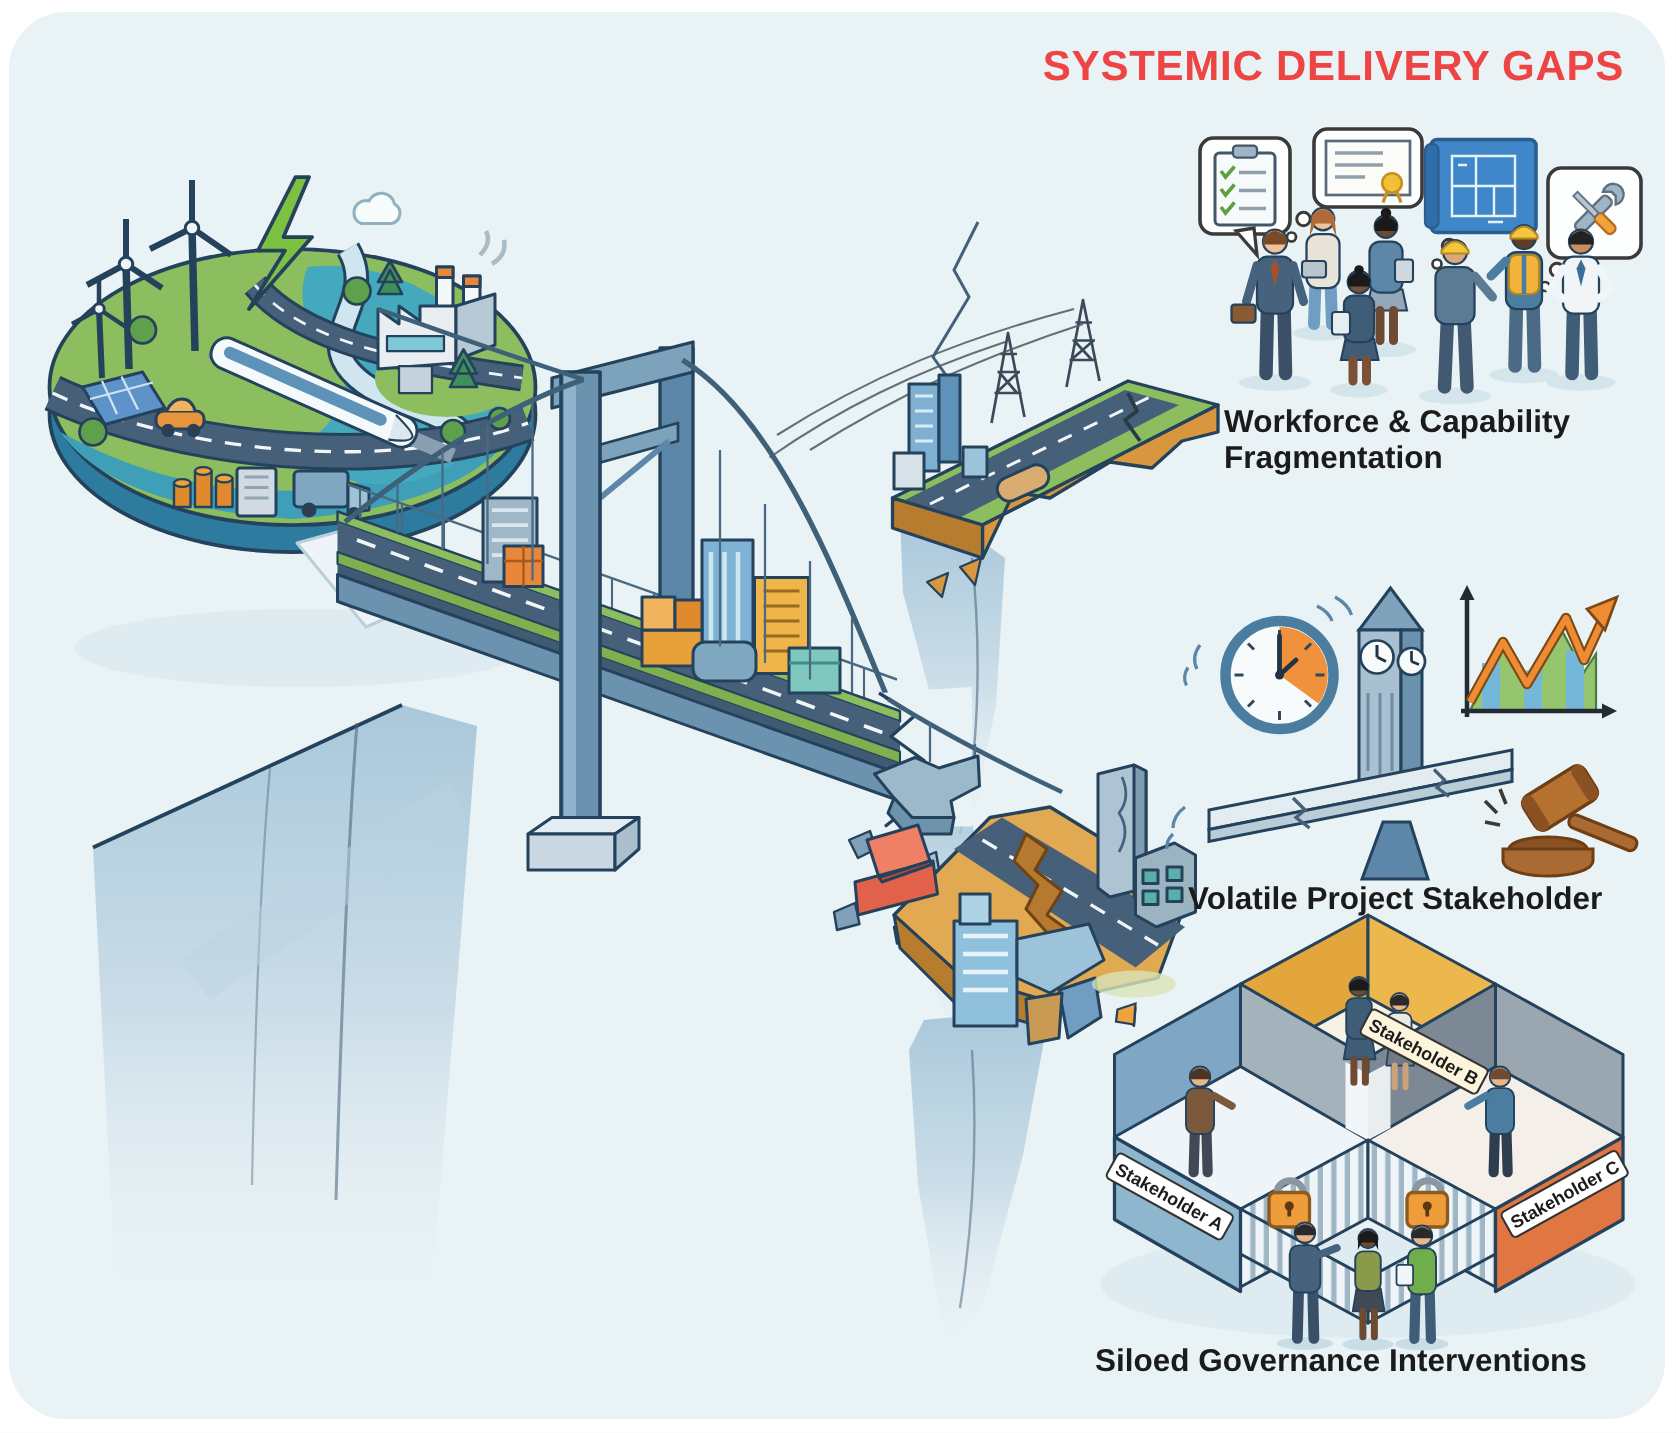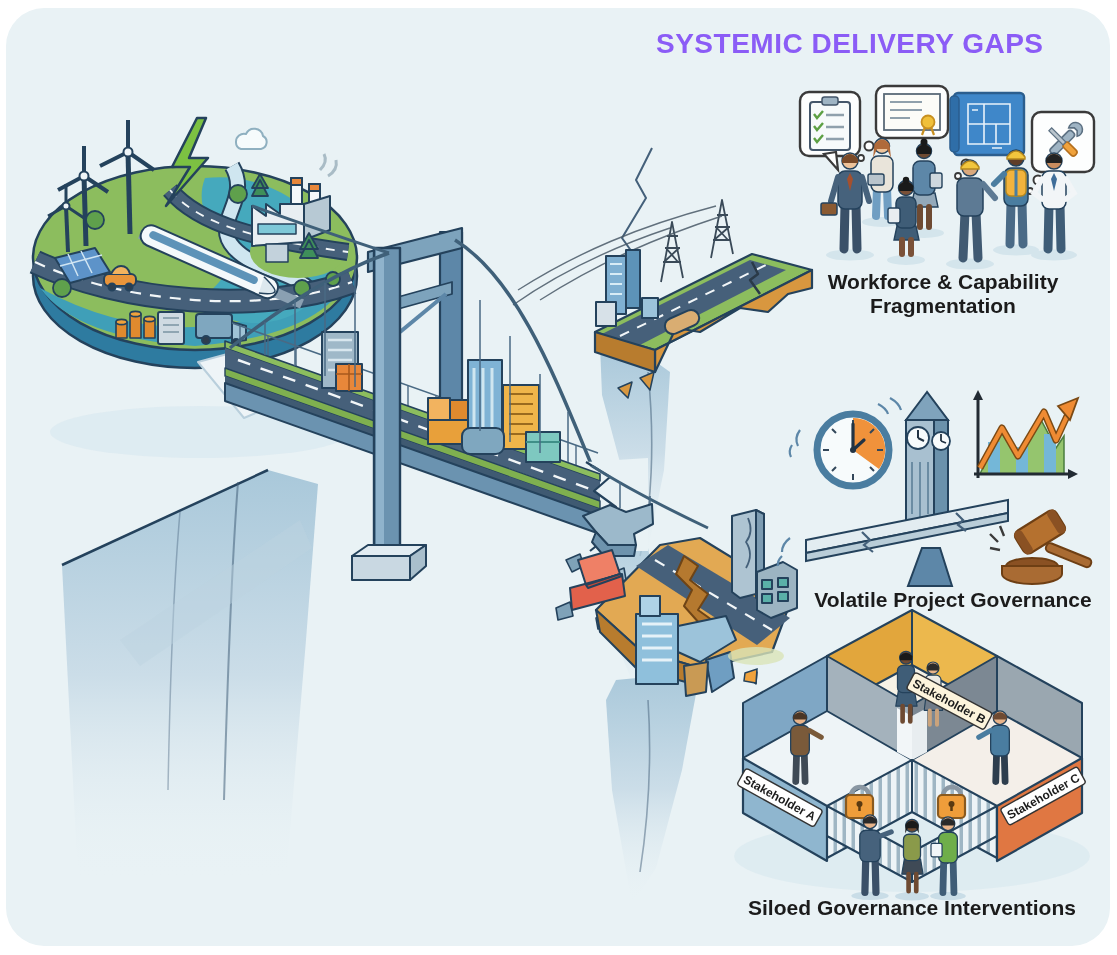--- a/index.html
+++ b/index.html
@@ -1,21 +1,21 @@
 <!DOCTYPE html>
 <html><head>
 <meta charset="utf-8">
 <style>
   html,body{margin:0;padding:0;background:#ffffff;font-family:"Liberation Sans",sans-serif;}
   .stage{position:relative;width:1117px;height:955px;background:#ffffff;overflow:hidden;}
   .card{position:absolute;left:6px;top:8px;width:1104px;height:938px;background:#e9f2f5;border-radius:38px;}
   svg.art{position:absolute;left:0;top:0;}
-  .title{position:absolute;left:656px;top:28px;width:402px;
-         font-size:28px;font-weight:800;letter-spacing:.5px;color:#8b5cf6;}
-  .caption{position:absolute;text-align:center;font-weight:800;color:#1b1b1b;line-height:1.13;}
+  .title{position:absolute;left:688px;top:28px;width:402px;text-align:center;
+         font-size:28px;font-weight:800;letter-spacing:.5px;color:#ef4444;}
+  .caption{position:absolute;font-weight:800;color:#1b1b1b;line-height:1.13;}
   .cap-workforce{left:816px;top:270px;width:254px;font-size:21px;}
   .cap-governance{left:792px;top:588px;width:322px;font-size:21px;}
   .cap-silos{left:730px;top:896px;width:364px;font-size:21px;}
 </style>
 </head>
 <body>
 
 <div class="stage">
 <div class="card"></div>
 
@@ -549,15 +549,15 @@
     <rect x="-11" y="5" width="22" height="36" rx="7" fill="#6fae4a" stroke="#24425c" stroke-width="1.5"></rect>
     <rect x="-20" y="18" width="13" height="16" rx="2" fill="#f2f6f8" stroke="#24425c" stroke-width="1.4"></rect>
     <circle cx="0" cy="-5" r="8" fill="#e8b48a" stroke="#24425c" stroke-width="1.5"></circle>
     <path d="M-8,-7 Q0,-16 8,-7 L8,-3 L-8,-3 Z" fill="#2a2a2a"></path>
   </g>
 </g>
 </svg>
 
 <div class="title">SYSTEMIC DELIVERY GAPS</div>
 <div class="caption cap-workforce">Workforce &amp; Capability Fragmentation</div>
-<div class="caption cap-governance">Volatile Project Governance</div>
+<div class="caption cap-governance">Volatile Project Stakeholder</div>
 <div class="caption cap-silos">Siloed Governance Interventions</div>
 </div>
 
 </body></html>

